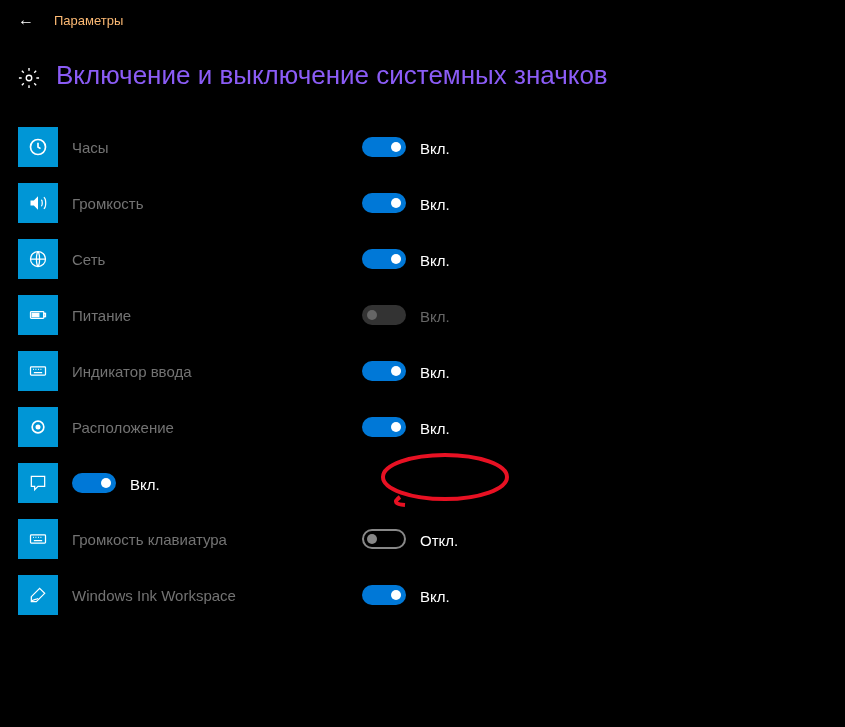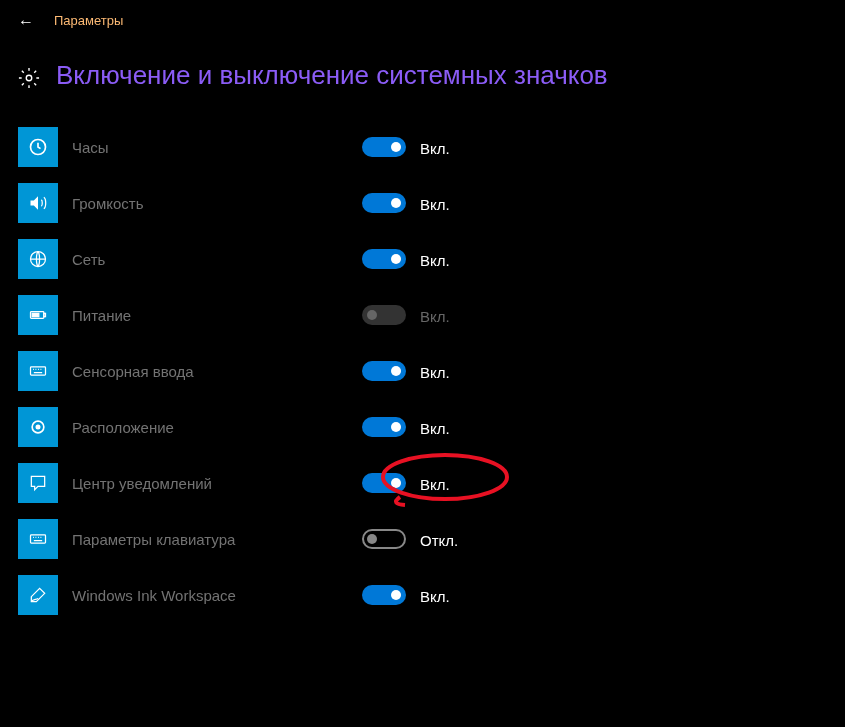--- a/index.html
+++ b/index.html
@@ -212,21 +212,21 @@
     </div>
   </div>
 
   <div class="setting-row">
     <div class="icon-tile">
       <svg viewBox="0 0 24 24" fill="none" stroke="#fff" stroke-width="1.5">
           <rect x="3" y="7" width="18" height="10" rx="1"></rect>
           <path d="M6 10h1M9 10h1M12 10h1M15 10h1M18 10h0M7 14h10"></path>
         </svg>
     </div>
-    <span class="setting-label">Сенсорная ввода</span>
+    <span class="setting-label">Индикатор ввода</span>
     <div class="toggle-wrap">
       <div class="toggle on">
           <div class="toggle-knob"></div>
         </div>
       <span class="toggle-label">Вкл.</span>
     </div>
   </div>
 
   <div class="setting-row">
     <div class="icon-tile">
@@ -243,41 +243,40 @@
       <span class="toggle-label">Вкл.</span>
     </div>
   </div>
 
   <div class="setting-row">
     <div class="icon-tile">
       <svg viewBox="0 0 24 24" fill="none" stroke="#fff" stroke-width="1.5">
           <path d="M4 4h16v12H12l-4 4v-4H4z"></path>
         </svg>
     </div>
-    <span class="setting-label">Центр уведомлений</span>
     <div class="toggle-wrap">
       <div class="toggle on">
           <div class="toggle-knob"></div>
         </div>
       <span class="toggle-label">Вкл.</span>
     </div>
     <svg class="annotation" style="left:352px; top:-6px; width:150px; height:60px;">
       <ellipse cx="75" cy="28" rx="62" ry="22" fill="none" stroke="#e81123" stroke-width="4"></ellipse>
       <path d="M30 48 Q 20 55 35 56" fill="none" stroke="#e81123" stroke-width="4"></path>
     </svg>
   </div>
 
   <div class="setting-row">
     <div class="icon-tile">
       <svg viewBox="0 0 24 24" fill="none" stroke="#fff" stroke-width="1.5">
           <rect x="3" y="7" width="18" height="10" rx="1"></rect>
           <path d="M6 10h1M9 10h1M12 10h1M15 10h1M18 10h0M7 14h10"></path>
         </svg>
     </div>
-    <span class="setting-label">Параметры клавиатура</span>
+    <span class="setting-label">Громкость клавиатура</span>
     <div class="toggle-wrap">
       <div class="toggle off">
           <div class="toggle-knob"></div>
         </div>
       <span class="toggle-label">Откл.</span>
     </div>
   </div>
 
   <div class="setting-row">
     <div class="icon-tile">

